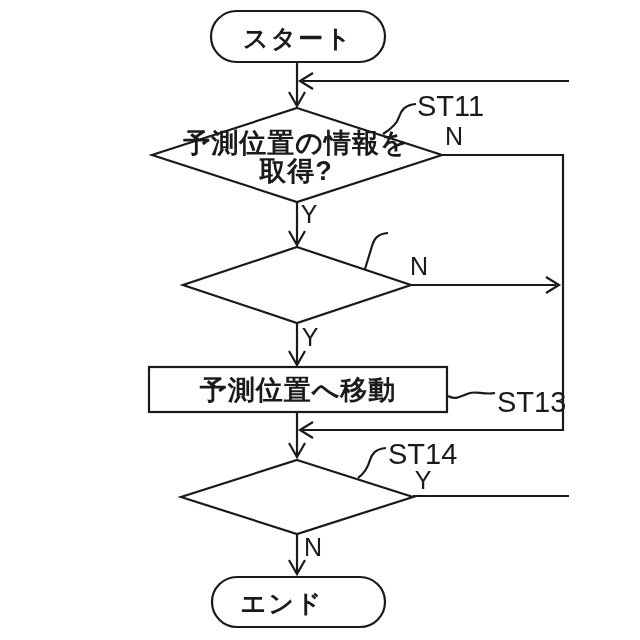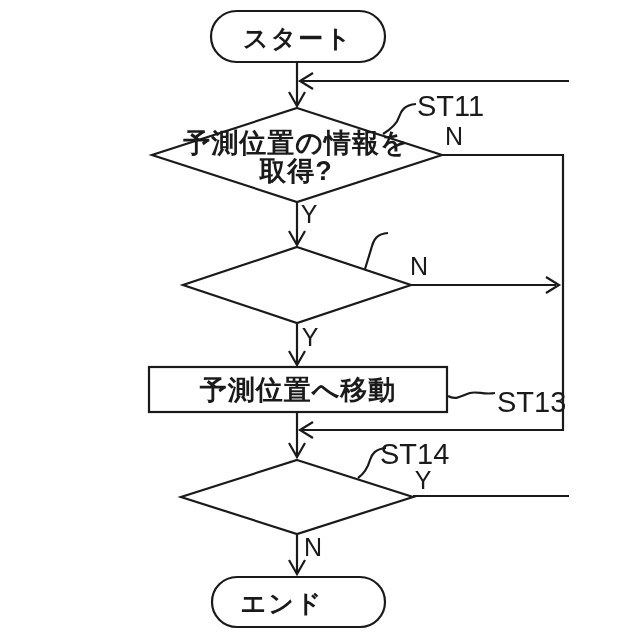--- a/index.html
+++ b/index.html
@@ -88,21 +88,21 @@
 
   <div class="t jp-node two-line" style="left:296px; top:157px;">
     <div>予測位置の情報を</div>
     <div>取得?</div>
   </div>
 
   <div class="t jp-node" style="left:298px; top:390px;">予測位置へ移動</div>
 
   <div class="t anchor step-label" style="left:417px; top:92px;">ST11</div>
   <div class="t anchor step-label" style="left:497px; top:380px;margin-top:8px;">ST13</div>
-  <div class="t anchor step-label" style="left:380px; top:440px;">ST14</div>
+  <div class="t anchor step-label" style="left:388px; top:440px;">ST14</div>
 
   <div class="t branch-label" style="left:454px; top:136px;">N</div>
   <div class="t branch-label" style="left:309px; top:214px;">Y</div>
   <div class="t branch-label" style="left:419px; top:266px;">N</div>
   <div class="t branch-label" style="left:310px; top:337px;">Y</div>
   <div class="t branch-label" style="left:423px; top:480px;">Y</div>
   <div class="t branch-label" style="left:313px; top:547px;">N</div>
 
 </div>
 

